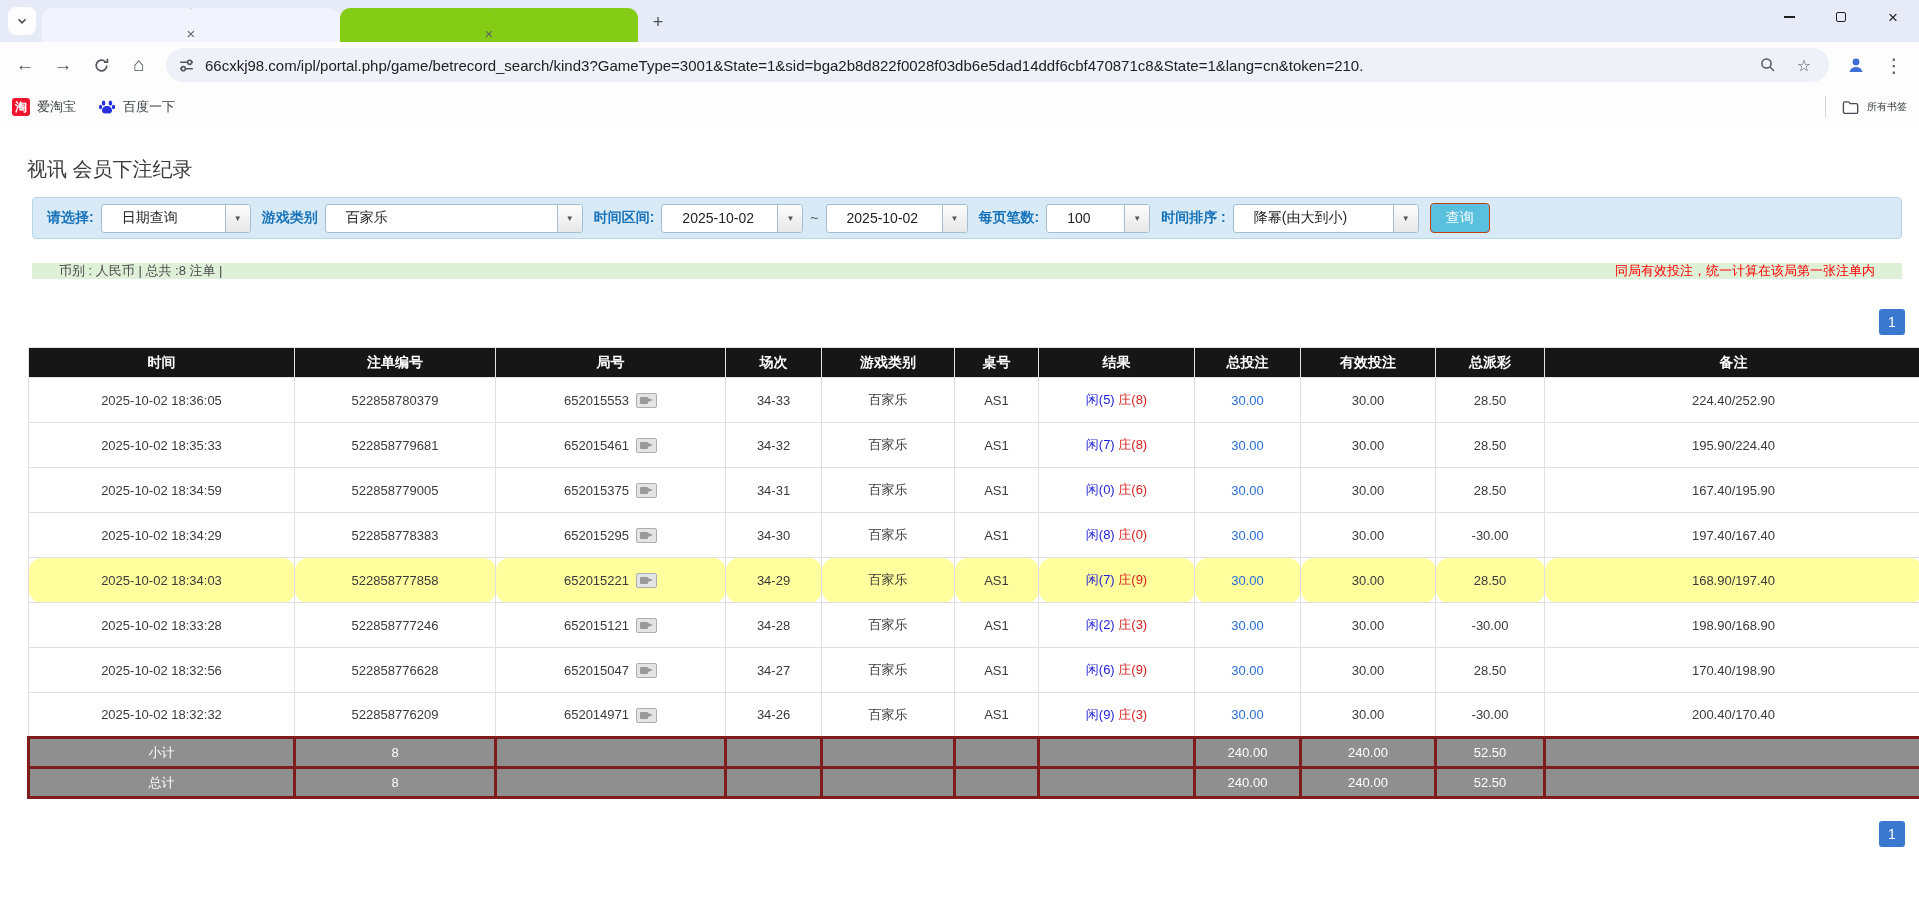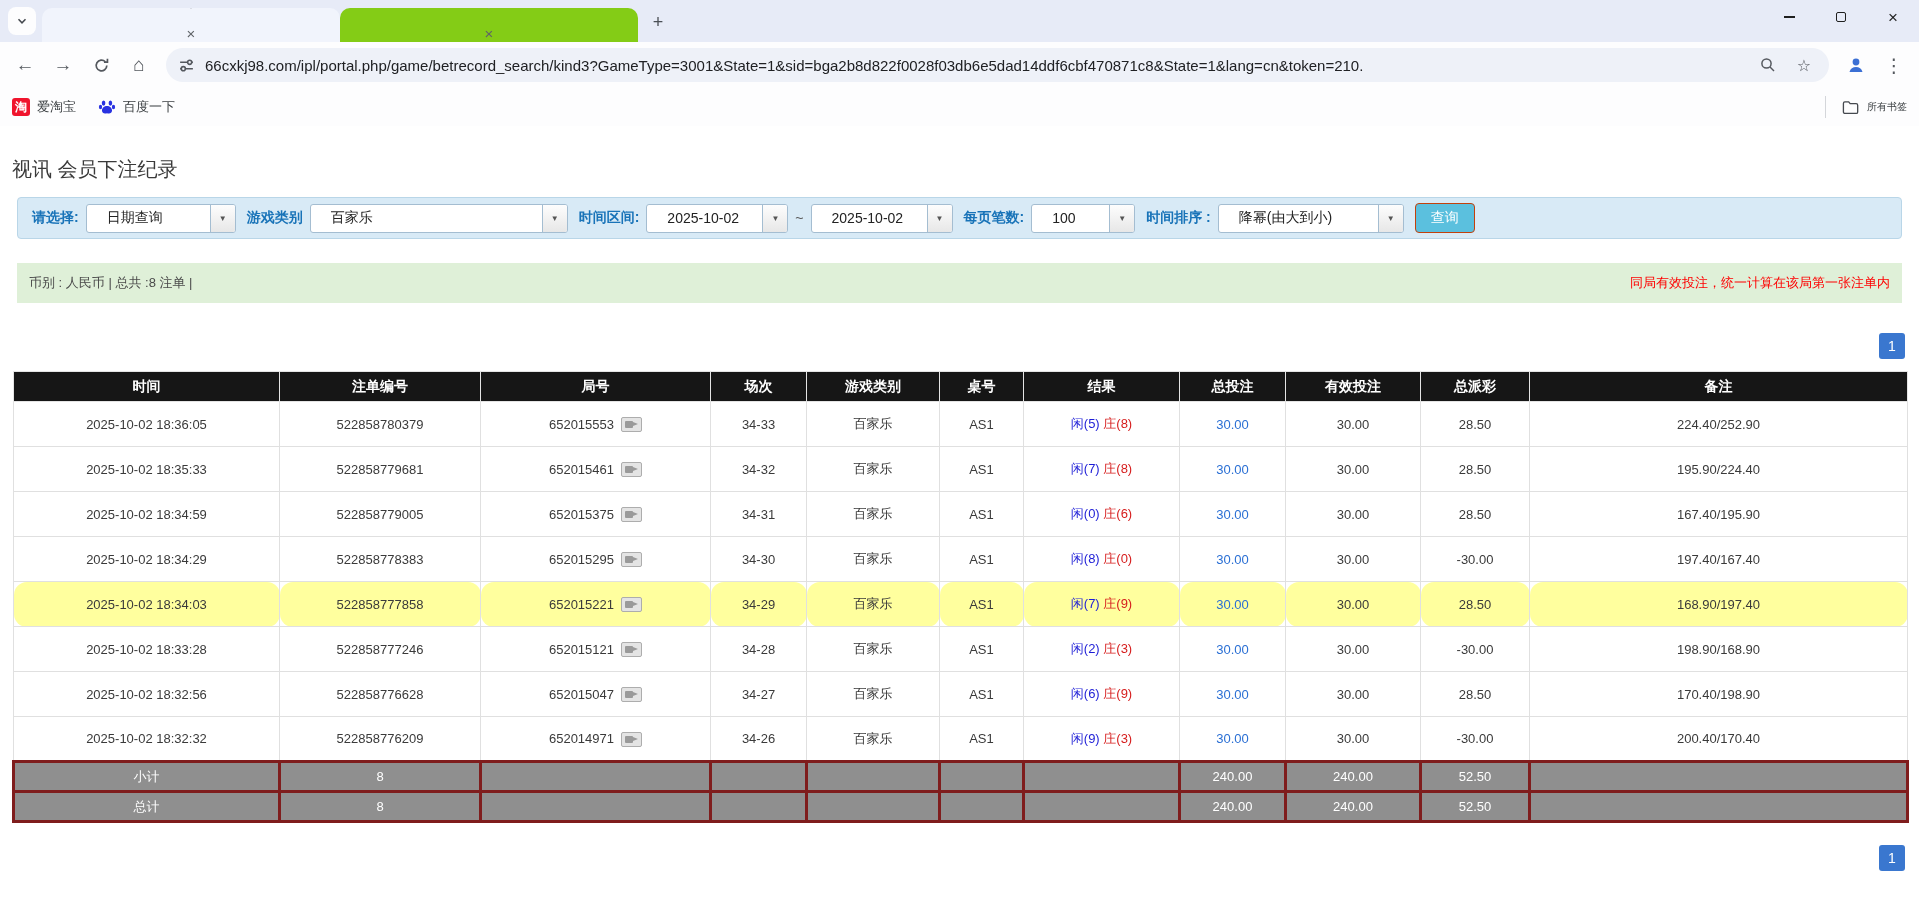--- a/index.html
+++ b/index.html
@@ -34,37 +34,37 @@
   .obtn { width:26px; height:26px; display:flex; align-items:center; justify-content:center; cursor:pointer; font-size:16px; color:#54585e; }
 
   .bookmarks { height:38px; background:#fdfdfe; display:flex; align-items:center; padding:0 12px; gap:22px; }
   .bm { display:flex; align-items:center; gap:7px; font-size:13px; color:#3c4043; cursor:pointer; }
   .tb-ic { width:18px; height:18px; background:#f0142d; border-radius:3px; color:#fff; font-size:12px; font-weight:bold;
     display:flex; align-items:center; justify-content:center; }
   .bm-right { margin-left:auto; display:flex; align-items:center; gap:8px; font-size:10px; color:#3c4043;
     border-left:1px solid #d4d6da; padding-left:16px; height:22px; cursor:pointer; }
 
   
-  .content { background:#fff; height:775px; overflow:hidden; }
+  .content { background:#fff; height:775px; overflow:hidden;margin-left:15px; }
   .page-title { font-size:20px; color:#3a3a3a; margin:30px 0 0 12px; }
 
   .filterbar { margin:14px 17px 0 17px; height:42px; background:#d8eaf6; border:1px solid #b9d6e8; border-radius:4px;
     display:flex; align-items:center; padding:0 10px; gap:7px; }
   .flabel { font-size:14px; font-weight:bold; color:#1873b8; white-space:nowrap; margin-left:4px; }
   .combo { display:flex; align-items:stretch; height:29px; background:#fff; border:1px solid #a4bdd1; border-radius:3px; overflow:hidden; }
   .combo .val { padding:0 20px; font-size:14px; color:#222; flex:1; display:flex; align-items:center; white-space:nowrap; }
   .combo .arrow { width:25px; border-left:1px solid #a4bdd1; background:linear-gradient(#fdfdfd,#e7e7e7);
     display:flex; align-items:center; justify-content:center; font-size:8px; color:#555; cursor:pointer; }
   .w-mode { width:150px; } .w-game { width:258px; } .w-date { width:142px; } .w-per { width:104px; } .w-sort { width:186px; }
   .tilde { font-size:14px; color:#555; }
   .search-btn { height:30px; padding:0 15px; background:#5bc0de; border:1px solid #c2410c; border-radius:4px;
     color:#fff; font-size:14px; cursor:pointer; margin-left:4px; }
 
-  .infobar { margin:24px 17px 0 17px; height:40px; background:#dff0d8; display:flex; align-items:center;
-    justify-content:space-between; padding:0 12px; }
+  .infobar { margin:24px 17px 0 17px; height:16px; background:#dff0d8; display:flex; align-items:center;
+    justify-content:space-between; padding:0 27px; }
   .info-left { font-size:13px; color:#4a4a4a; }
   .info-right { font-size:13px; color:#fe0000; }
 
   .pagerow { display:flex; justify-content:flex-end; margin:30px 14px 0 0; }
   .pagebtn { min-width:26px; height:26px; background:#3a77cf; border-radius:3px; color:#fff; font-size:14px;
     display:flex; align-items:center; justify-content:center; cursor:pointer; }
 
   table.records { margin:12px 12px 0 12px; width:1895px; border-collapse:collapse; table-layout:fixed; }
   table.records th { background:#161616; color:#fff; font-size:14px; font-weight:bold; height:30px;
     border:1px solid #e4e4e4; text-align:center; }

